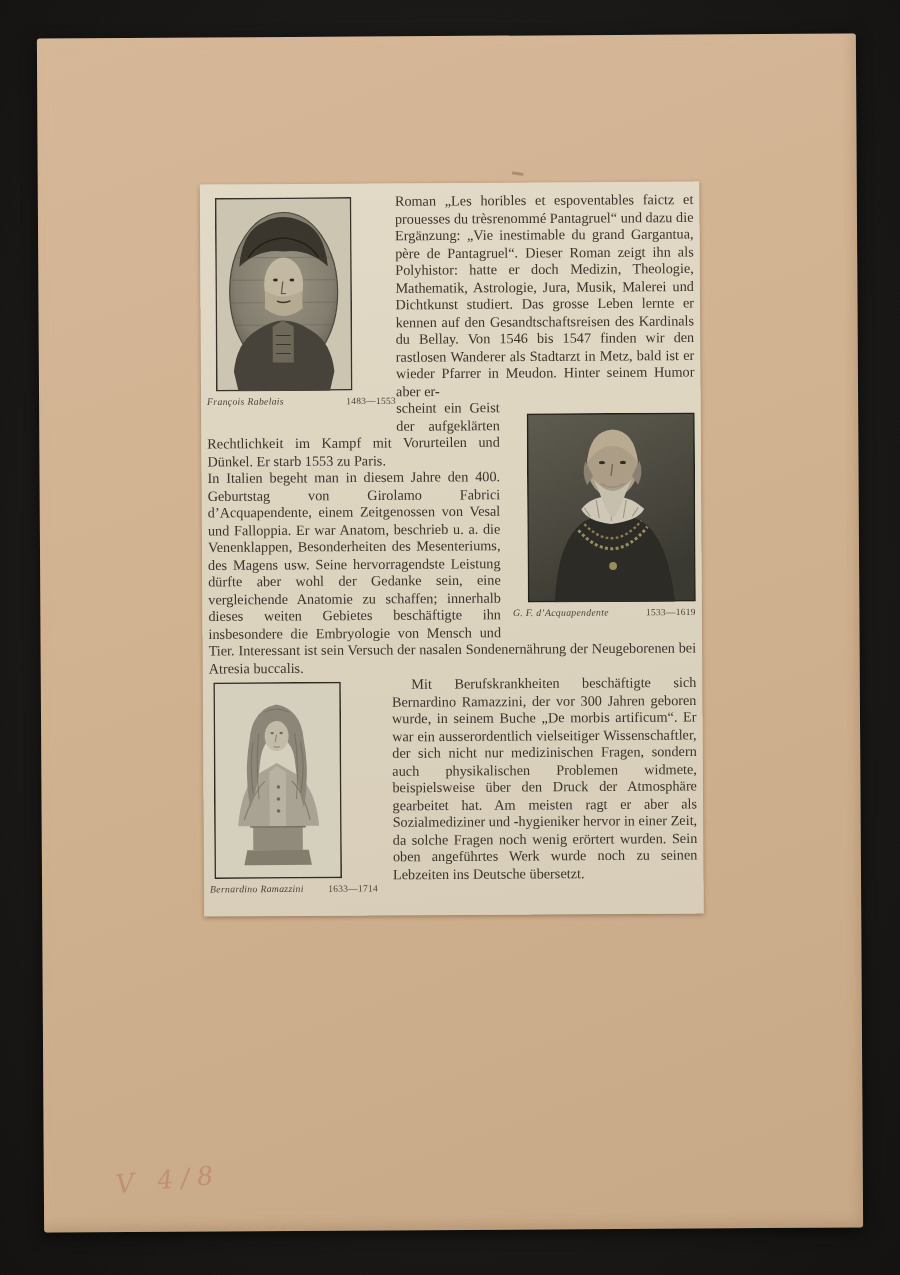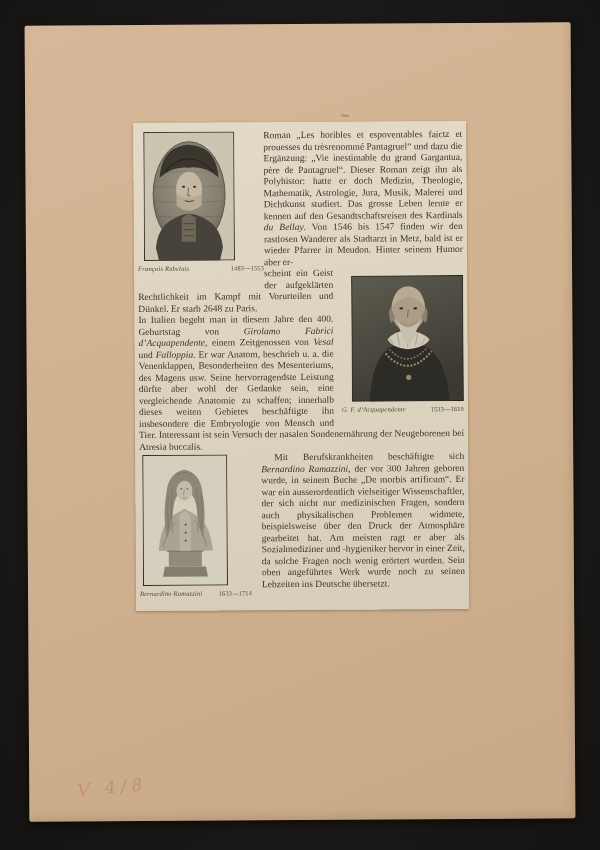--- a/index.html
+++ b/index.html
@@ -20,21 +20,21 @@
   .clipping{
     position:absolute;left:108px;top:98px;width:325px;
     padding:8px 4px 7px 4px;
     background:#ded5c1;
     background:linear-gradient(175deg,#e2d9c6 0%,#dcd3bf 55%,#d7cdb8 100%);
     box-shadow:0 1px 3px rgba(70,45,20,0.4);
     color:#3a332a;
     font-size:9.5px;line-height:11.5px;text-align:justify;
   }
   .clipping p{margin:0;}
-  .it{font-style:italic;}
+  .it{}
   .fig{position:relative;}
   .fig-left{float:left;clear:left;}
   .fig-right{float:right;clear:right;}
   .fig1{width:126px;margin:1px 0 8px 0;}
   .fig2{width:122px;margin:8px 0 13px 8px;}
   .fig3{width:112px;margin:2px 10px 6px 0;}
   .frame{box-sizing:border-box;display:block;}
   .fig1 .frame{width:91px;height:129px;margin-left:6px;}
   .fig2 .frame{width:112px;height:126px;margin-left:10px;}
   .fig3 .frame{width:85px;height:131px;margin-left:3px;}
@@ -140,21 +140,21 @@
         <path d="M34,78 Q57,104 80,76" stroke="#9b8c5f" stroke-width="2" fill="none" stroke-dasharray="2,1.6"></path>
         <path d="M38,74 Q57,94 76,72" stroke="#8a7c52" stroke-width="1.6" fill="none" stroke-dasharray="1.8,1.6"></path>
         <circle cx="57" cy="102" r="2.6" fill="#9b8c5f"></circle>
       </svg>
       <div class="caption">
         <span>G. F. d’Acquapendente</span>
         <span class="dates">1533—1619</span>
       </div>
     </div>
 
-    <p><span>scheint ein Geist der aufgeklärten Rechtlichkeit im Kampf mit Vorurteilen und Dünkel. Er starb 2648 zu Paris.</span></p>
+    <p><span>scheint ein Geist der aufgeklärten Rechtlichkeit im Kampf mit Vorurteilen und Dünkel. Er starb 1553 zu Paris.</span></p>
     <p><span>In Italien begeht man in diesem Jahre den 400. Geburtstag von </span><span class="it">Girolamo Fabrici d’Acquapendente</span><span>, einem Zeitgenossen von </span><span class="it">Vesal</span><span> und </span><span class="it">Falloppia</span><span>. Er war Anatom, beschrieb u. a. die Venenklappen, Besonderheiten des Mesenteriums, des Magens usw. Seine hervorragendste Leistung dürfte aber wohl der Gedanke sein, eine vergleichende Anatomie zu schaffen; innerhalb dieses weiten Gebietes beschäftigte ihn insbesondere die Embryologie von Mensch und Tier. Interessant ist sein Versuch der nasalen Sondenernährung der Neugeborenen bei Atresia buccalis.</span></p>
 
     <div class="fig fig-left fig3">
       <svg class="frame" viewBox="0 0 85 131">
         <rect x="0.5" y="0.5" width="84" height="130" fill="#d5cfbd" stroke="#2e2a24" stroke-width="1"></rect>
 
         <path d="M20,122 L65,122 L63,112 L22,112 Z" fill="#837d6e"></path>
         <rect x="26" y="96" width="33" height="16" fill="#918b7b"></rect>
         <rect x="24" y="94" width="37" height="3" fill="#7a7466"></rect>
 

